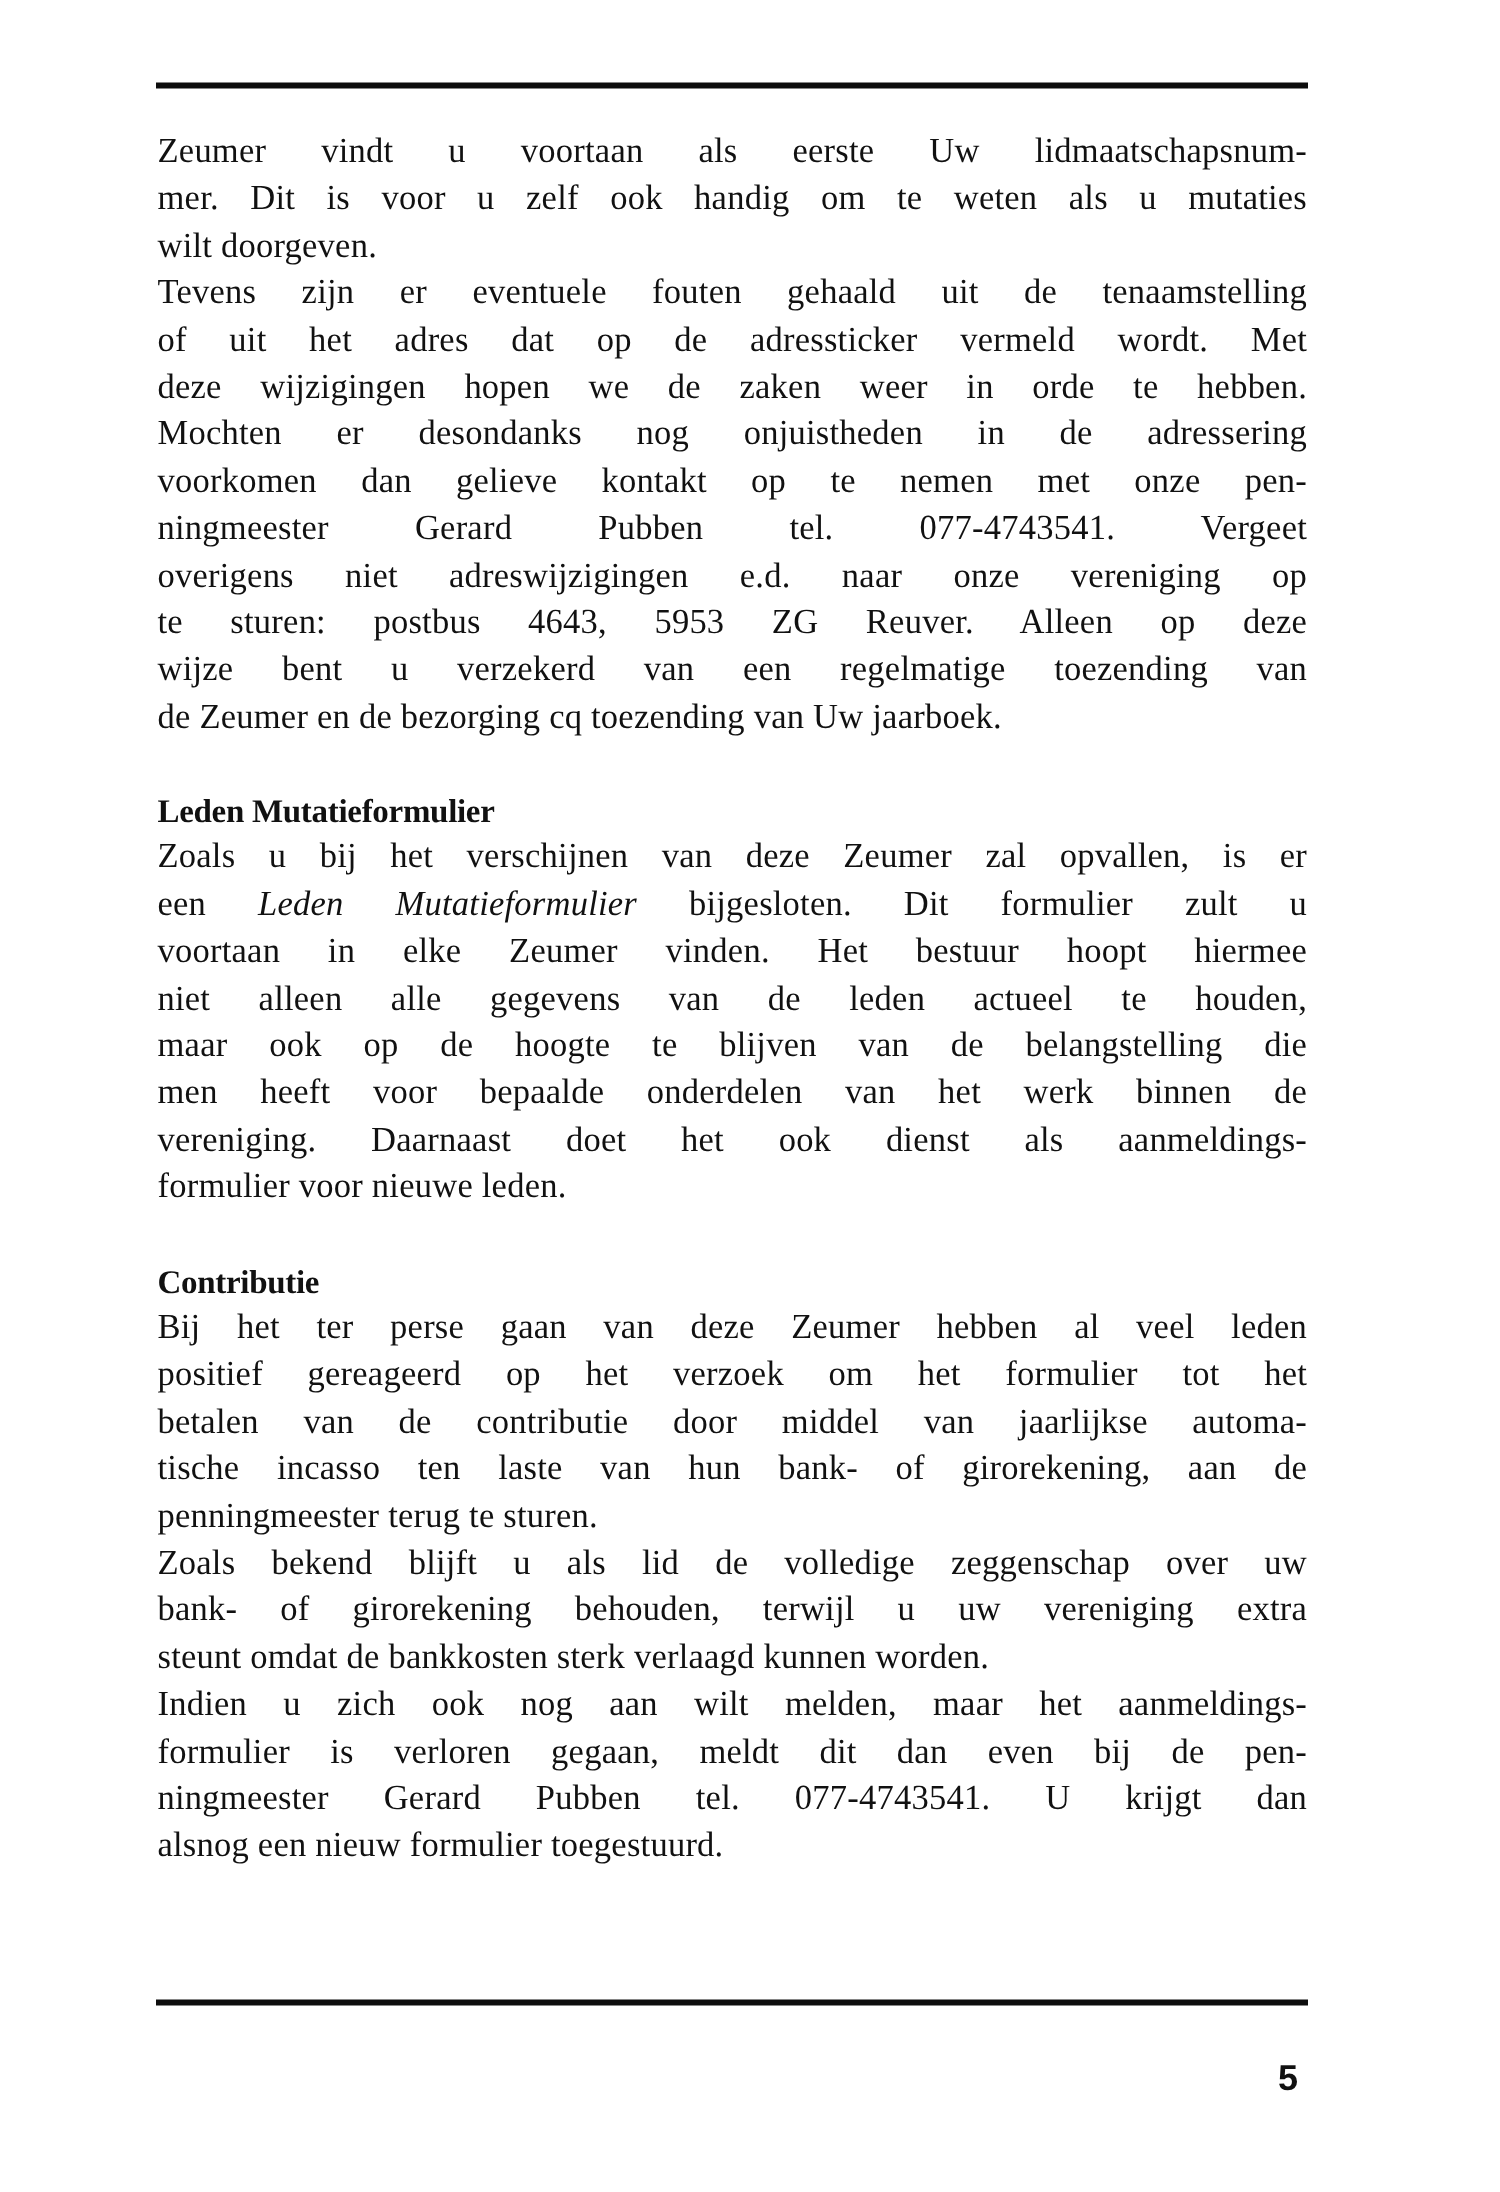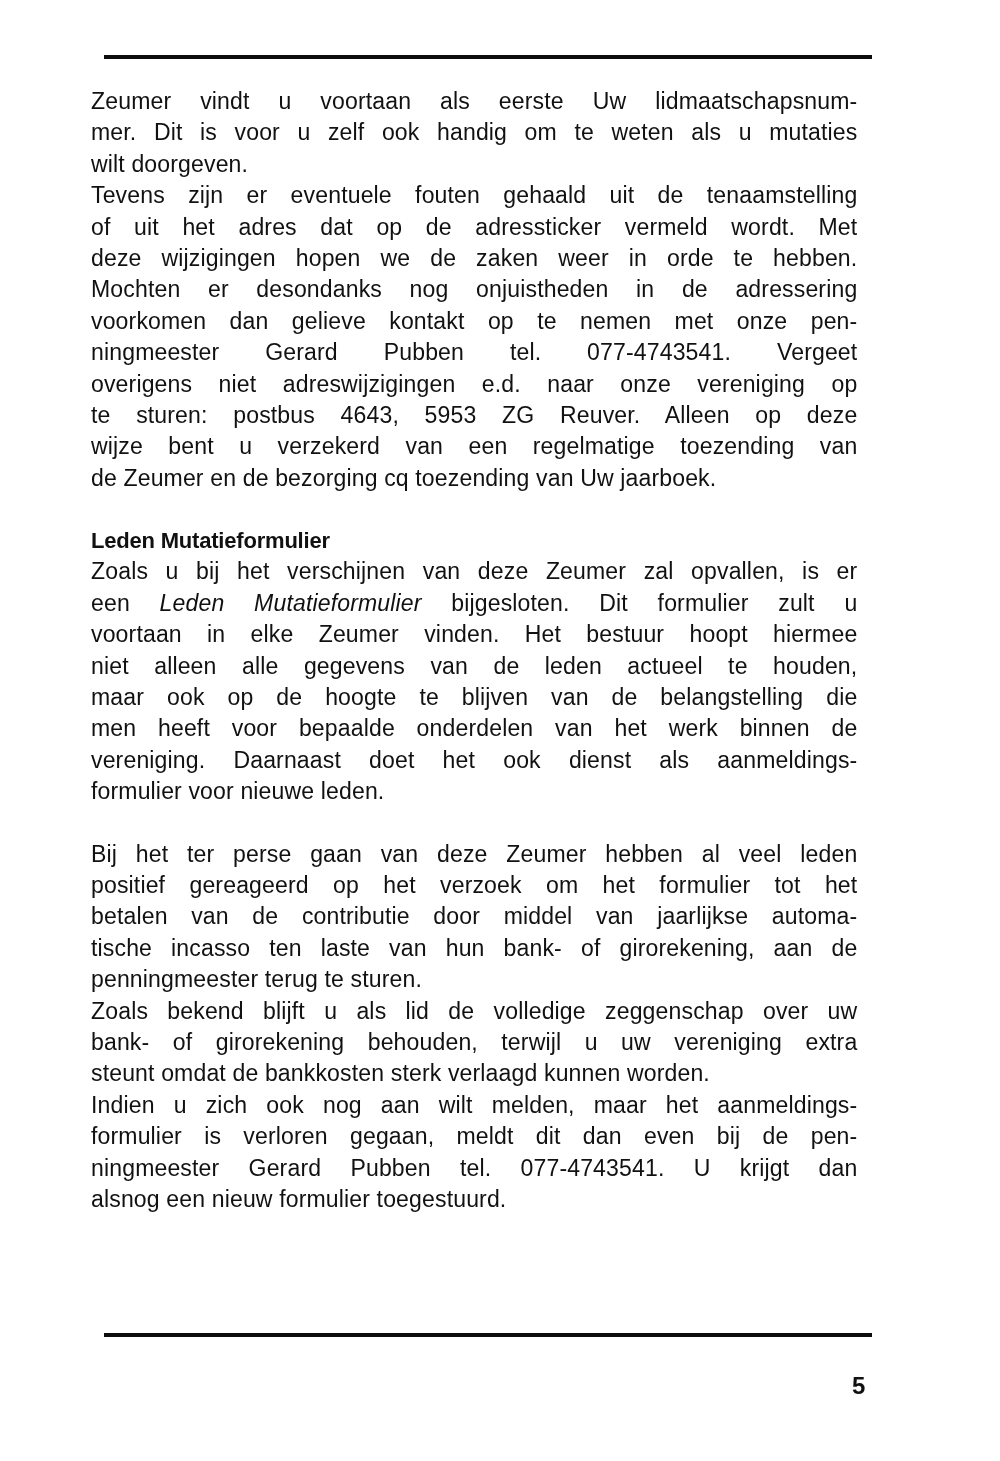--- a/index.html
+++ b/index.html
@@ -19,23 +19,24 @@
       position: absolute;
       left: 104px;
       width: 768px;
       height: 4px;
       background: #0d0d0d;
     }
     .rule.top { top: 55px; }
     .rule.bottom { top: 1333px; }
     .content {
       position: absolute;
-      left: 91px;
+      left: 105px;
       top: 86px;
       width: 766px;
+      font-family: Liberation Serif, serif;
     }
     .line {
       font-size: 23.5px;
       line-height: 31.4px;
       height: 31.4px;
       white-space: nowrap;
       text-align: justify;
       text-align-last: justify;
       letter-spacing: 0.15px;
       transform: scaleX(0.98);
@@ -96,20 +97,21 @@
     <div class="line">niet alleen alle gegevens van de leden actueel te houden,</div>
     <div class="line">maar ook op de hoogte te blijven van de belangstelling die</div>
     <div class="line">men heeft voor bepaalde onderdelen van het werk binnen de</div>
     <div class="line">vereniging. Daarnaast doet het ook dienst als aanmeldings-</div>
     <div class="line last">formulier voor nieuwe leden.</div>
   </div>
 
   <div class="gap"></div>
 
   <div>
+    <div class="heading">Contributie</div>
     <div class="line">Bij het ter perse gaan van deze Zeumer hebben al veel leden</div>
     <div class="line">positief gereageerd op het verzoek om het formulier tot het</div>
     <div class="line">betalen van de contributie door middel van jaarlijkse automa-</div>
     <div class="line">tische incasso ten laste van hun bank- of girorekening, aan de</div>
     <div class="line last">penningmeester terug te sturen.</div>
     <div class="line">Zoals bekend blijft u als lid de volledige zeggenschap over uw</div>
     <div class="line">bank- of girorekening behouden, terwijl u uw vereniging extra</div>
     <div class="line last">steunt omdat de bankkosten sterk verlaagd kunnen worden.</div>
     <div class="line">Indien u zich ook nog aan wilt melden, maar het aanmeldings-</div>
     <div class="line">formulier is verloren gegaan, meldt dit dan even bij de pen-</div>

